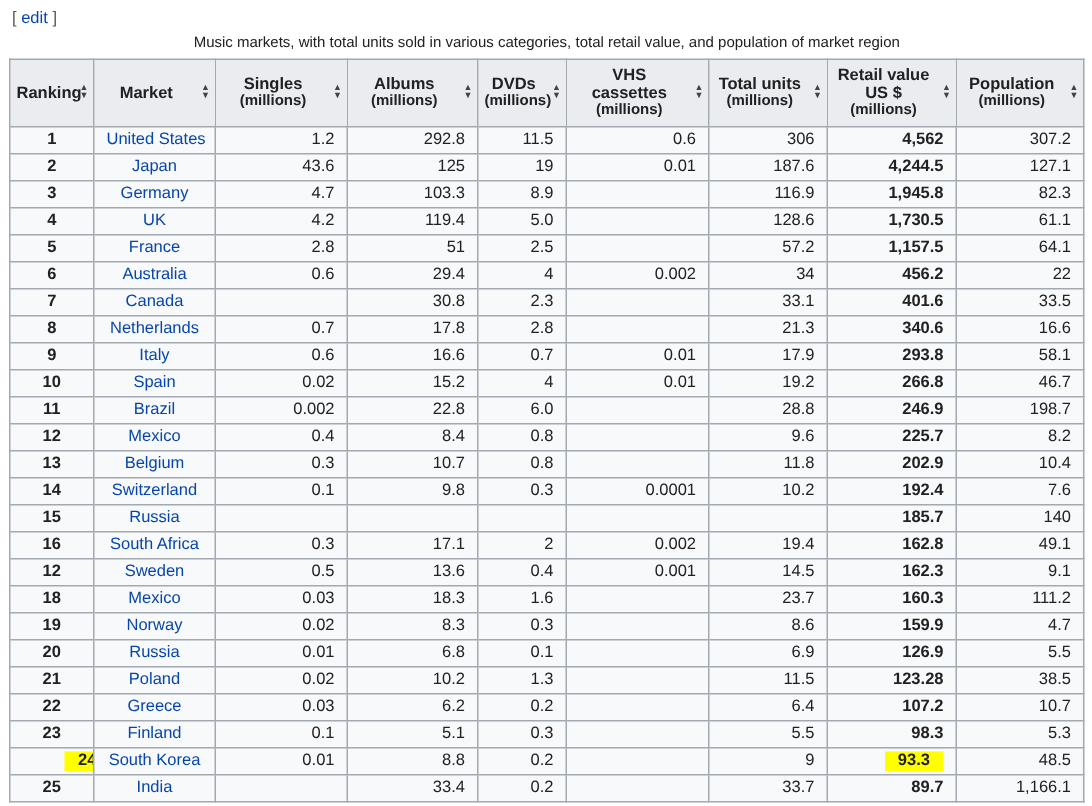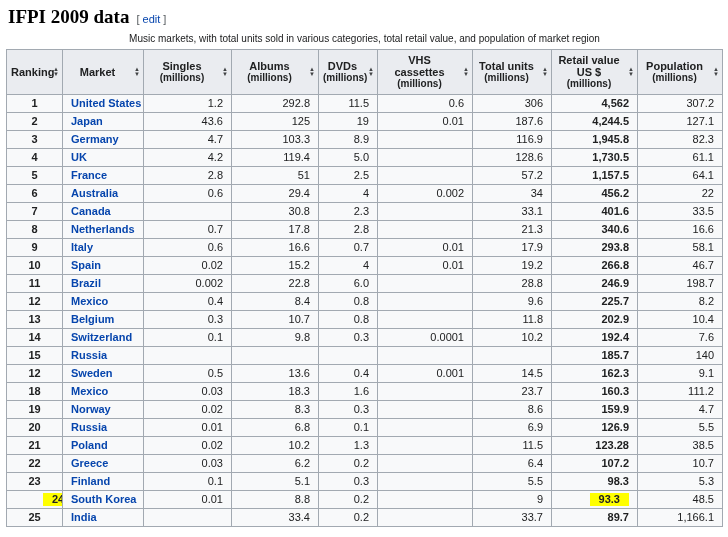--- a/index.html
+++ b/index.html
@@ -41,32 +41,31 @@
     position:absolute;right:3px;top:50%;transform:translateY(-50%);
     display:flex;flex-direction:column;align-items:center;
     color:#404244;font-size:6px;line-height:5px;
   }
   td{
     border:1px solid var(--border);padding:2px 8px;
     font-size:11px;line-height:13px;background:var(--row-bg);
     overflow:hidden;white-space:nowrap;
   }
   .c0{text-align:center;font-weight:bold;}
-  .c1{text-align:left;font-weight:bold;}
+  .c1{text-align:center;}
   .c2,.c3,.c4,.c5,.c6,.c7,.c8{text-align:right;}
   .c7{font-weight:bold;}
   a.market-link{color:var(--link);text-decoration:none;cursor:pointer;}
   .highlight{background:var(--highlight);display:inline-block;padding:0 9px;margin-left:28px;}
 </style>
 </head>
 <body>
 
 <div class="page">
   <div class="heading-row">
-    <h2 class="title">IFPI 2009 data</h2>
     <span class="edit-section">
       <span>[</span>
       <a class="edit-link">edit</a>
       <span>]</span>
     </span>
   </div>
 
   <table class="wikitable">
     <caption>Music markets, with total units sold in various categories, total retail value, and population of market region</caption>
     <colgroup>
@@ -333,20 +332,31 @@
           <td class="c1"><a class="market-link">Russia</a></td>
           <td class="c2"></td>
           <td class="c3"></td>
           <td class="c4"></td>
           <td class="c5"></td>
           <td class="c6"></td>
           <td class="c7">185.7</td>
           <td class="c8">140</td>
         </tr>
         <tr>
+          <td class="c0">16</td>
+          <td class="c1"><a class="market-link">South Africa</a></td>
+          <td class="c2">0.3</td>
+          <td class="c3">17.1</td>
+          <td class="c4">2</td>
+          <td class="c5">0.002</td>
+          <td class="c6">19.4</td>
+          <td class="c7">162.8</td>
+          <td class="c8">49.1</td>
+        </tr>
+        <tr>
           <td class="c0">12</td>
           <td class="c1"><a class="market-link">Sweden</a></td>
           <td class="c2">0.5</td>
           <td class="c3">13.6</td>
           <td class="c4">0.4</td>
           <td class="c5">0.001</td>
           <td class="c6">14.5</td>
           <td class="c7">162.3</td>
           <td class="c8">9.1</td>
         </tr>

